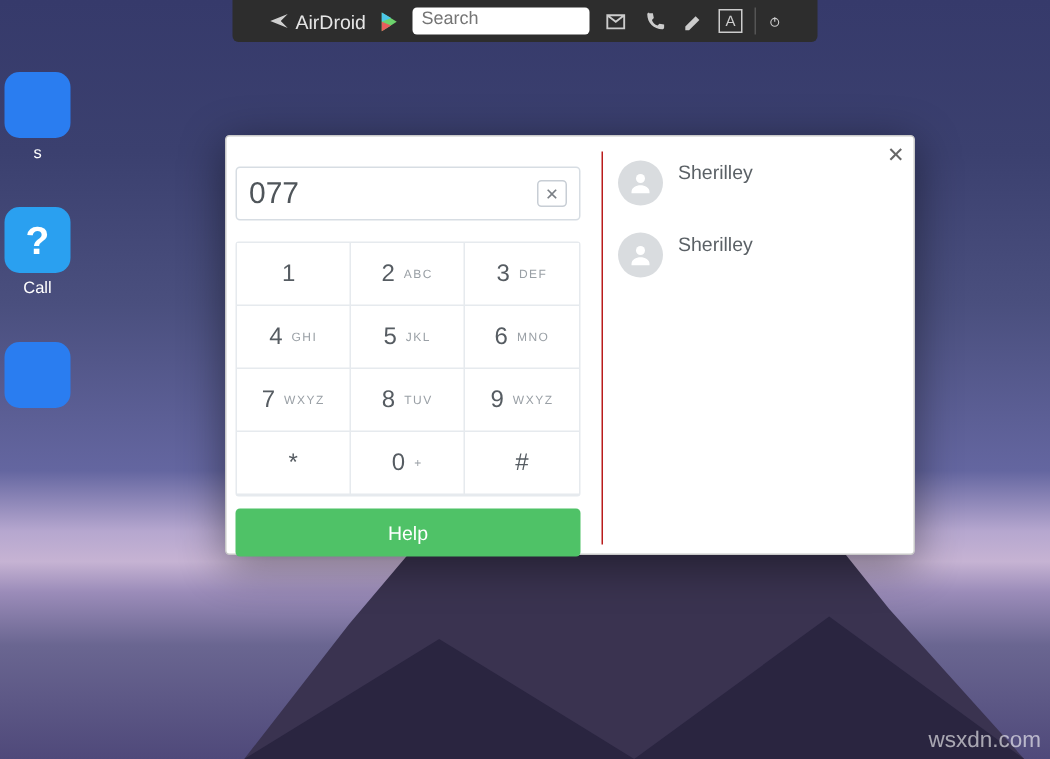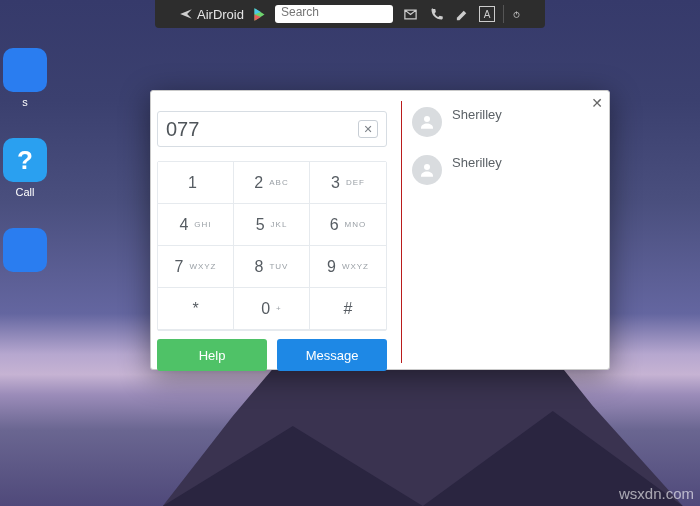--- a/index.html
+++ b/index.html
@@ -210,21 +210,20 @@
           <span class="main">0</span>
           <span class="letters">+</span>
         </div>
       <div class="key">
           <span class="main">#</span>
         </div>
     </div>
 
     <div class="actions">
       <button class="btn call">Help</button>
-      <button class="btn msg">Message</button>
     </div>
   </div>
 
   <div class="contacts">
     <div class="contact">
       <div class="avatar">
         <svg viewBox="0 0 24 24">
             <circle cx="12" cy="8" r="4"></circle>
             <path d="M4 20c0-4 4-6 8-6s8 2 8 6v1H4z"></path>
           </svg>

